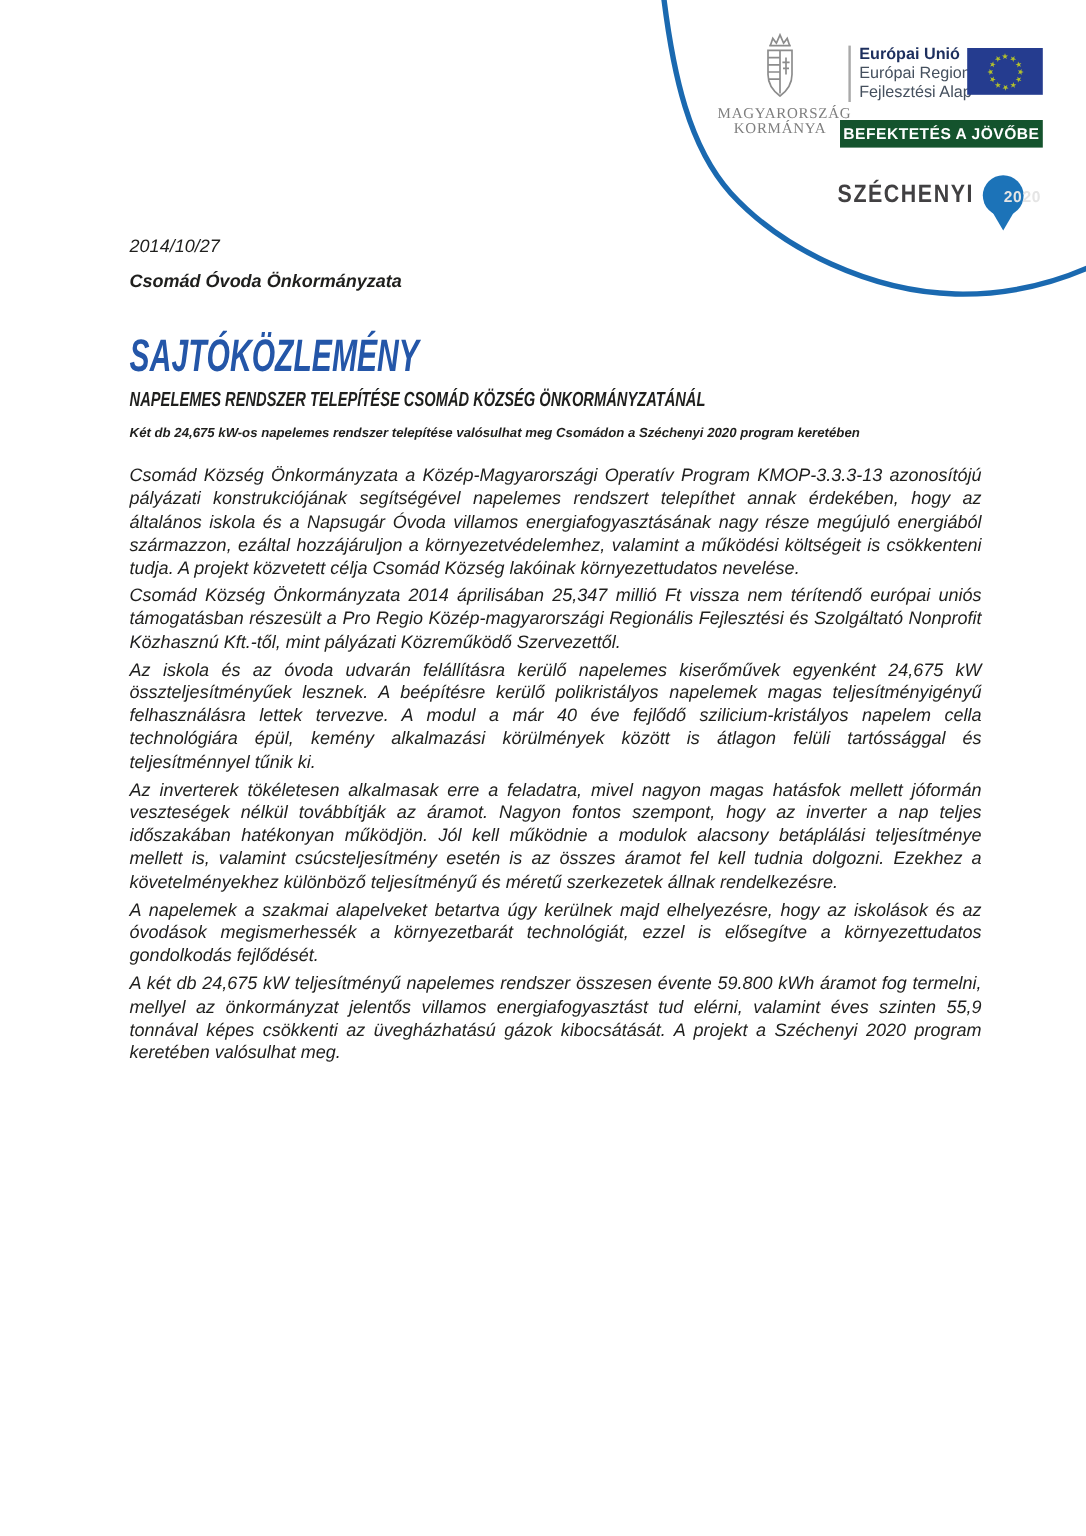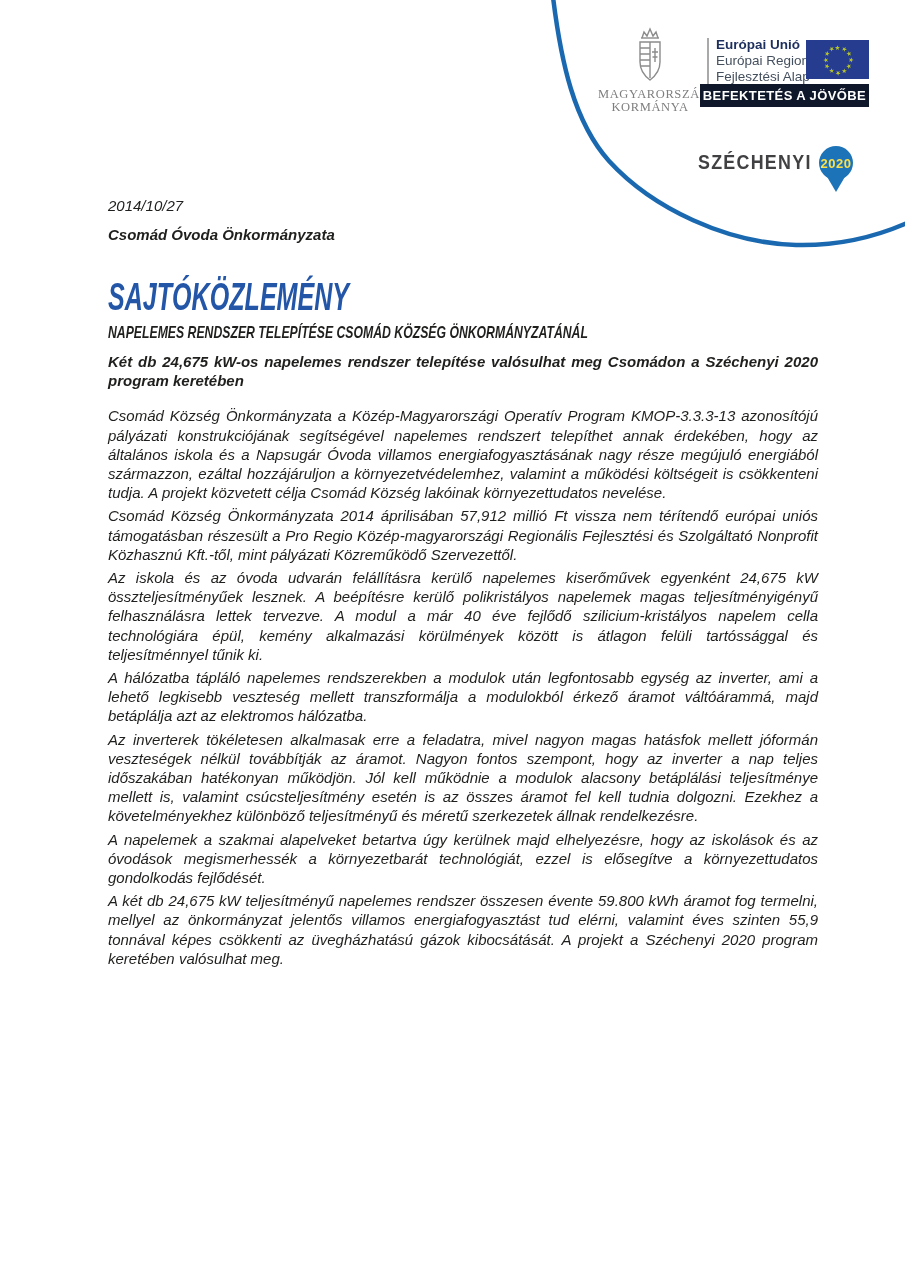--- a/index.html
+++ b/index.html
@@ -30,47 +30,47 @@
   .eu-star:nth-child(4){transform:rotate(90deg)  translateY(-12.5px);}
   .eu-star:nth-child(5){transform:rotate(120deg) translateY(-12.5px);}
   .eu-star:nth-child(6){transform:rotate(150deg) translateY(-12.5px);}
   .eu-star:nth-child(7){transform:rotate(180deg) translateY(-12.5px);}
   .eu-star:nth-child(8){transform:rotate(210deg) translateY(-12.5px);}
   .eu-star:nth-child(9){transform:rotate(240deg) translateY(-12.5px);}
   .eu-star:nth-child(10){transform:rotate(270deg) translateY(-12.5px);}
   .eu-star:nth-child(11){transform:rotate(300deg) translateY(-12.5px);}
   .eu-star:nth-child(12){transform:rotate(330deg) translateY(-12.5px);}
 
-  .banner{position:absolute;left:700px;top:84px;width:169px;height:23px;background:#0f172a;
+  .banner{position:absolute;left:700px;top:100px;width:169px;height:23px;background:#14532d;
           color:#ffffff;font-weight:bold;font-size:13px;letter-spacing:0.4px;
           display:flex;align-items:center;justify-content:center;white-space:nowrap;}
 
   .sz-wordmark{position:absolute;left:698px;top:150px;font-size:21px;font-weight:bold;
                color:#414042;letter-spacing:1.5px;transform:scaleX(0.85);
                transform-origin:left center;white-space:nowrap;}
   .sz-pin{position:absolute;left:819px;top:146px;width:34px;height:34px;border-radius:50%;
           background:#1c73b8;}
   .sz-pin-tail{position:absolute;left:50%;bottom:-12px;transform:translateX(-50%);
                width:0;height:0;border-left:10px solid transparent;
                border-right:10px solid transparent;border-top:17px solid #1c73b8;}
   .sz-pin-shadow{position:absolute;right:-8px;bottom:-10px;width:15px;height:9px;
                  background:#a9abae;border-radius:0 60% 60% 60%;transform:rotate(-38deg);z-index:-1;}
-  .sz-year{position:absolute;left:0;top:0;width:34px;height:34px;display:flex;
+  .sz-year{position:absolute;left:16px;top:0;width:34px;height:34px;display:flex;
            align-items:center;justify-content:center;font-size:13px;font-weight:bold;
-           color:#fde047;letter-spacing:0.5px;}
+           color:#e5e5e5;letter-spacing:0.5px;}
 
   
   .content{position:absolute;left:108px;top:196px;width:710px;font-style:italic;}
   .date{font-size:15px;line-height:19px;margin:0 0 10px 0;}
   .org{font-size:15px;line-height:19px;font-weight:bold;margin:0;}
   .title{margin:36px 0 0 0;font-size:38px;line-height:34px;font-weight:bold;color:#2456a8;
          transform:scaleX(0.66);transform-origin:left center;white-space:nowrap;}
   .subtitle{margin:9px 0 0 0;font-size:17px;line-height:20px;font-weight:bold;
             transform:scaleX(0.72);transform-origin:left center;white-space:nowrap;}
-  .lead{margin:9px 0 0 0;font-size:15px;line-height:19.2px;font-weight:bold;
+  .lead{margin:9px 0 0 0;font-size:11px;line-height:19.2px;font-weight:bold;
         text-align:justify;}
   .para{font-size:15px;line-height:19.2px;text-align:justify;margin:0 0 4px 0;}
   .para.first{margin-top:16px;}
 </style>
 </head>
 <body>
 
 <svg class="curve-svg" width="905" height="270" viewBox="0 0 905 270">
   <path d="M553,-3 C561,62 574,122 609,161 C653,209 727,243 796,245 C837,246 875,237 907,223" fill="none" stroke="#1a69b0" stroke-width="4.5"></path>
 </svg>
@@ -121,19 +121,18 @@
   <div class="sz-year">2020</div>
 </div>
 
 <div class="content">
   <div class="date">2014/10/27</div>
   <div class="org">Csomád Óvoda Önkormányzata</div>
   <h1 class="title">SAJTÓKÖZLEMÉNY</h1>
   <h2 class="subtitle">NAPELEMES RENDSZER TELEPÍTÉSE CSOMÁD KÖZSÉG ÖNKORMÁNYZATÁNÁL</h2>
   <p class="lead">Két db 24,675 kW-os napelemes rendszer telepítése valósulhat meg Csomádon a Széchenyi 2020 program keretében</p>
   <p class="para first">Csomád Község Önkormányzata a Közép-Magyarországi Operatív Program KMOP-3.3.3-13 azonosítójú pályázati konstrukciójának segítségével napelemes rendszert telepíthet annak érdekében, hogy az általános iskola és a Napsugár Óvoda villamos energiafogyasztásának nagy része megújuló energiából származzon, ezáltal hozzájáruljon a környezetvédelemhez, valamint a működési költségeit is csökkenteni tudja. A projekt közvetett célja Csomád Község lakóinak környezettudatos nevelése.</p>
-  <p class="para">Csomád Község Önkormányzata 2014 áprilisában 57,912 millió Ft vissza nem térítendő európai uniós támogatásban részesült a Pro Regio Közép-magyarországi Regionális Fejlesztési és Szolgáltató Nonprofit Közhasznú Kft.-től, mint pályázati Közreműködő Szervezettől.</p>
+  <p class="para">Csomád Község Önkormányzata 2014 áprilisában 25,347 millió Ft vissza nem térítendő európai uniós támogatásban részesült a Pro Regio Közép-magyarországi Regionális Fejlesztési és Szolgáltató Nonprofit Közhasznú Kft.-től, mint pályázati Közreműködő Szervezettől.</p>
   <p class="para">Az iskola és az óvoda udvarán felállításra kerülő napelemes kiserőművek egyenként 24,675 kW összteljesítményűek lesznek. A beépítésre kerülő polikristályos napelemek magas teljesítményigényű felhasználásra lettek tervezve. A modul a már 40 éve fejlődő szilicium-kristályos napelem cella technológiára épül, kemény alkalmazási körülmények között is átlagon felüli tartóssággal és teljesítménnyel tűnik ki.</p>
-  <p class="para">A hálózatba tápláló napelemes rendszerekben a modulok után legfontosabb egység az inverter, ami a lehető legkisebb veszteség mellett transzformálja a modulokból érkező áramot váltóárammá, majd betáplálja azt az elektromos hálózatba.</p>
   <p class="para">Az inverterek tökéletesen alkalmasak erre a feladatra, mivel nagyon magas hatásfok mellett jóformán veszteségek nélkül továbbítják az áramot. Nagyon fontos szempont, hogy az inverter a nap teljes időszakában hatékonyan működjön. Jól kell működnie a modulok alacsony betáplálási teljesítménye mellett is, valamint csúcsteljesítmény esetén is az összes áramot fel kell tudnia dolgozni. Ezekhez a követelményekhez különböző teljesítményű és méretű szerkezetek állnak rendelkezésre.</p>
   <p class="para">A napelemek a szakmai alapelveket betartva úgy kerülnek majd elhelyezésre, hogy az iskolások és az óvodások megismerhessék a környezetbarát technológiát, ezzel is elősegítve a környezettudatos gondolkodás fejlődését.</p>
   <p class="para">A két db 24,675 kW teljesítményű napelemes rendszer összesen évente 59.800 kWh áramot fog termelni, mellyel az önkormányzat jelentős villamos energiafogyasztást tud elérni, valamint éves szinten 55,9 tonnával képes csökkenti az üvegházhatású gázok kibocsátását. A projekt a Széchenyi 2020 program keretében valósulhat meg.</p>
 </div>
 
 </body></html>

